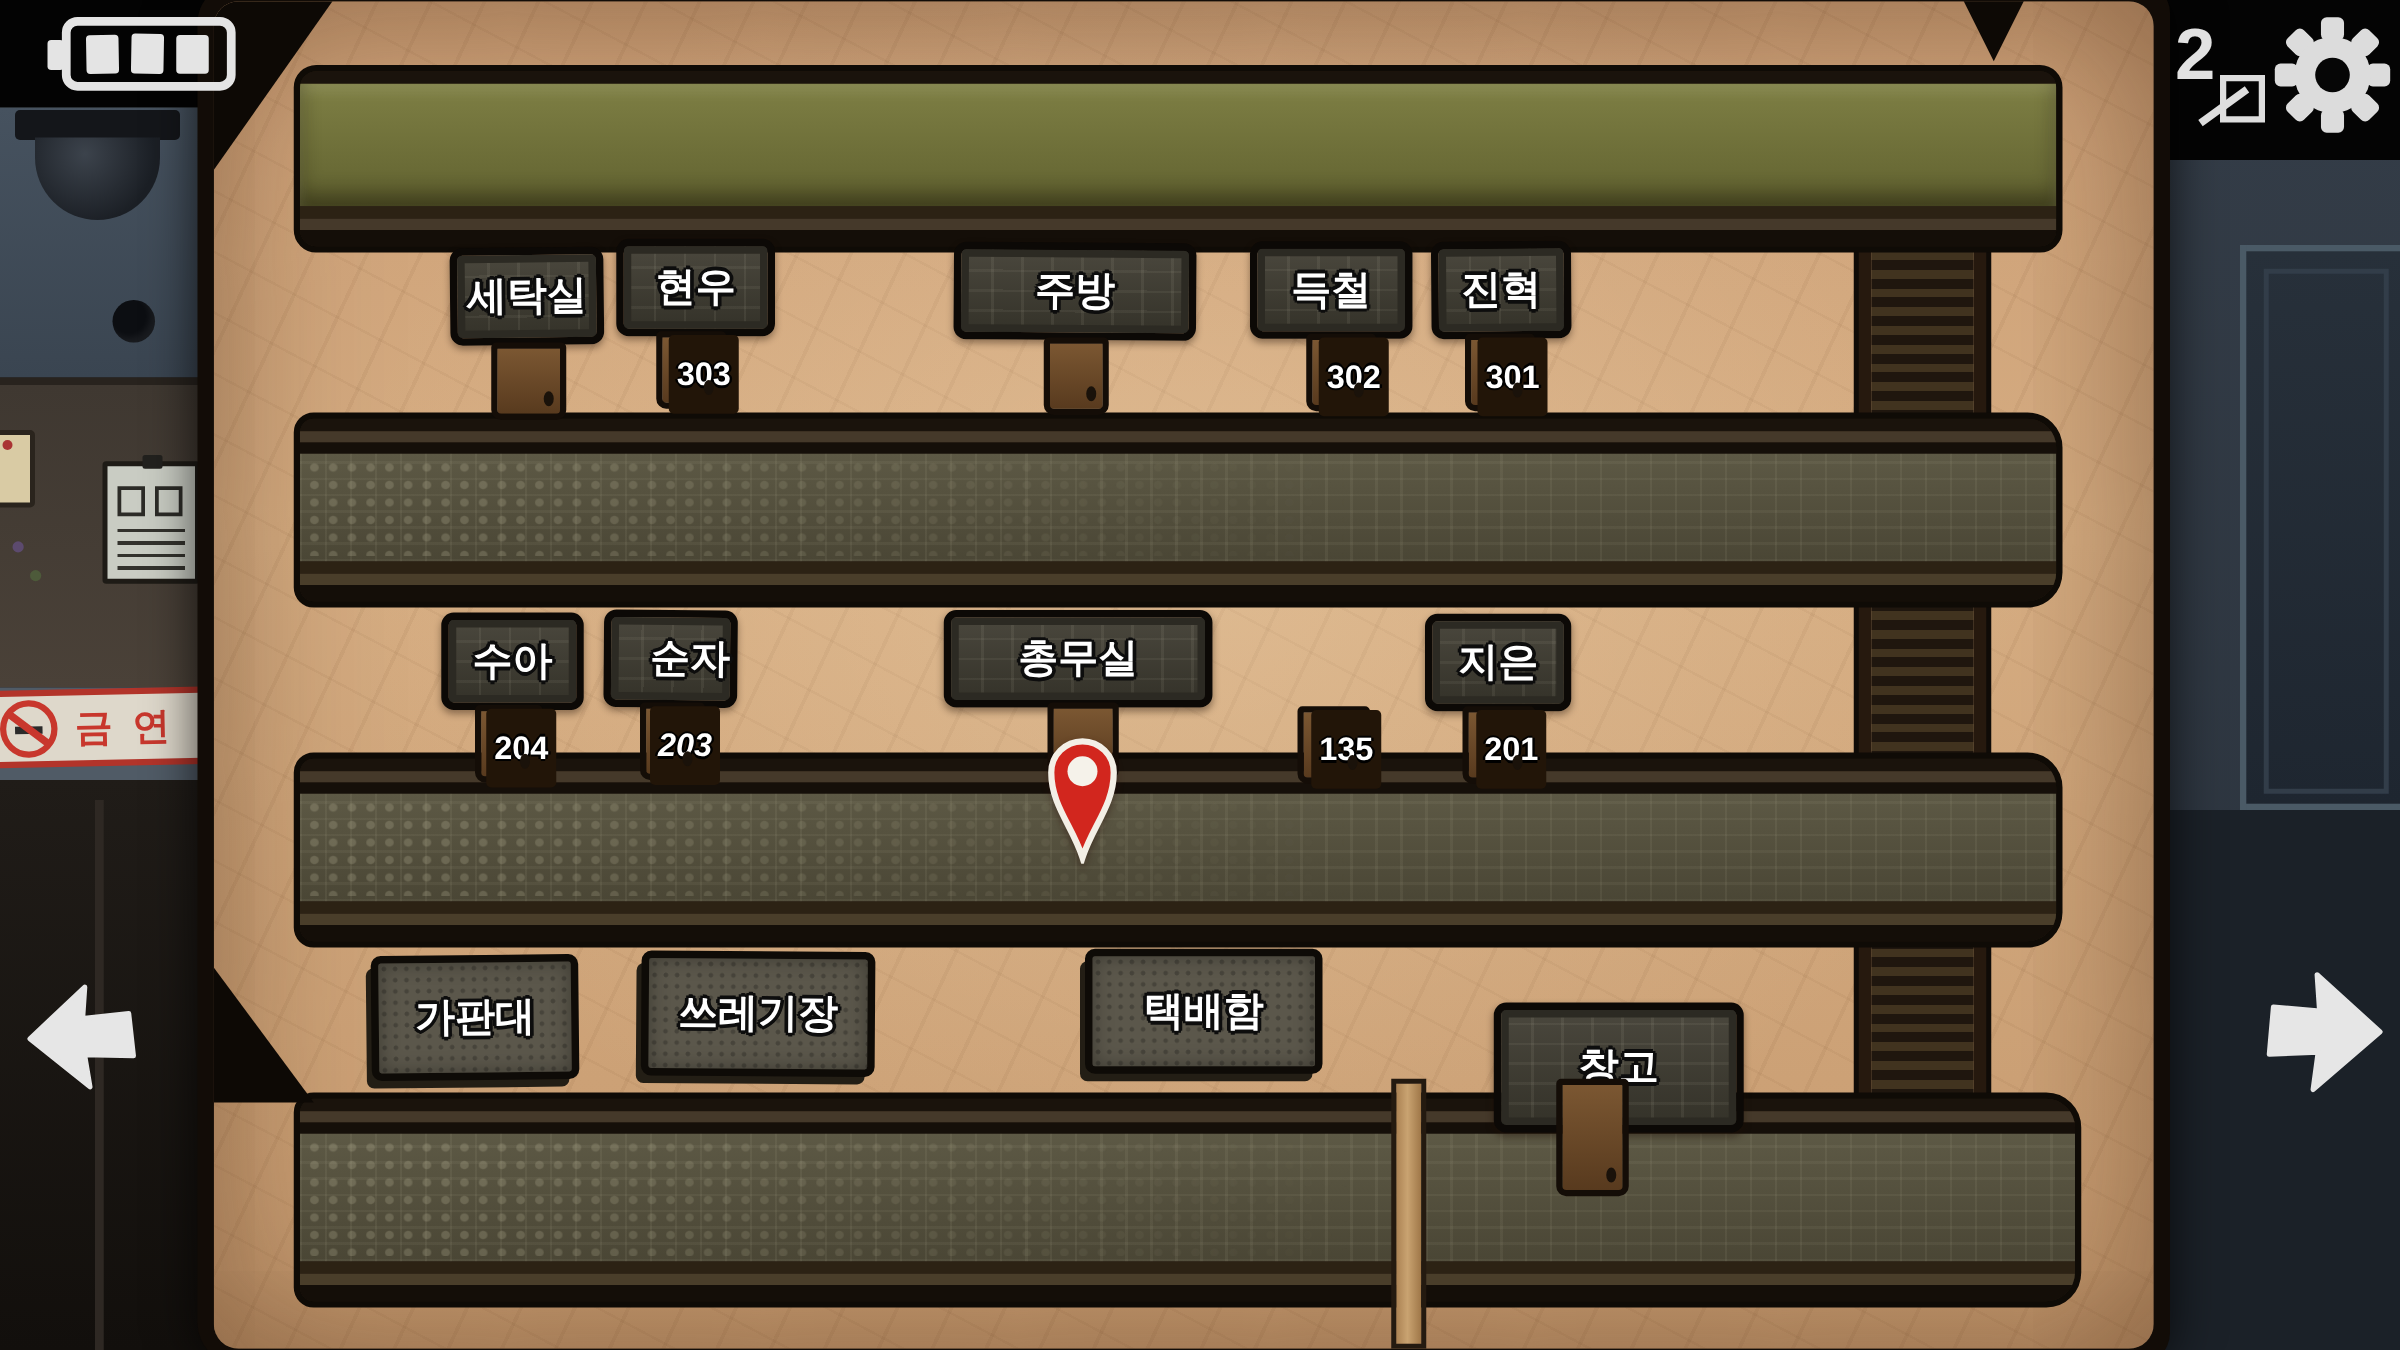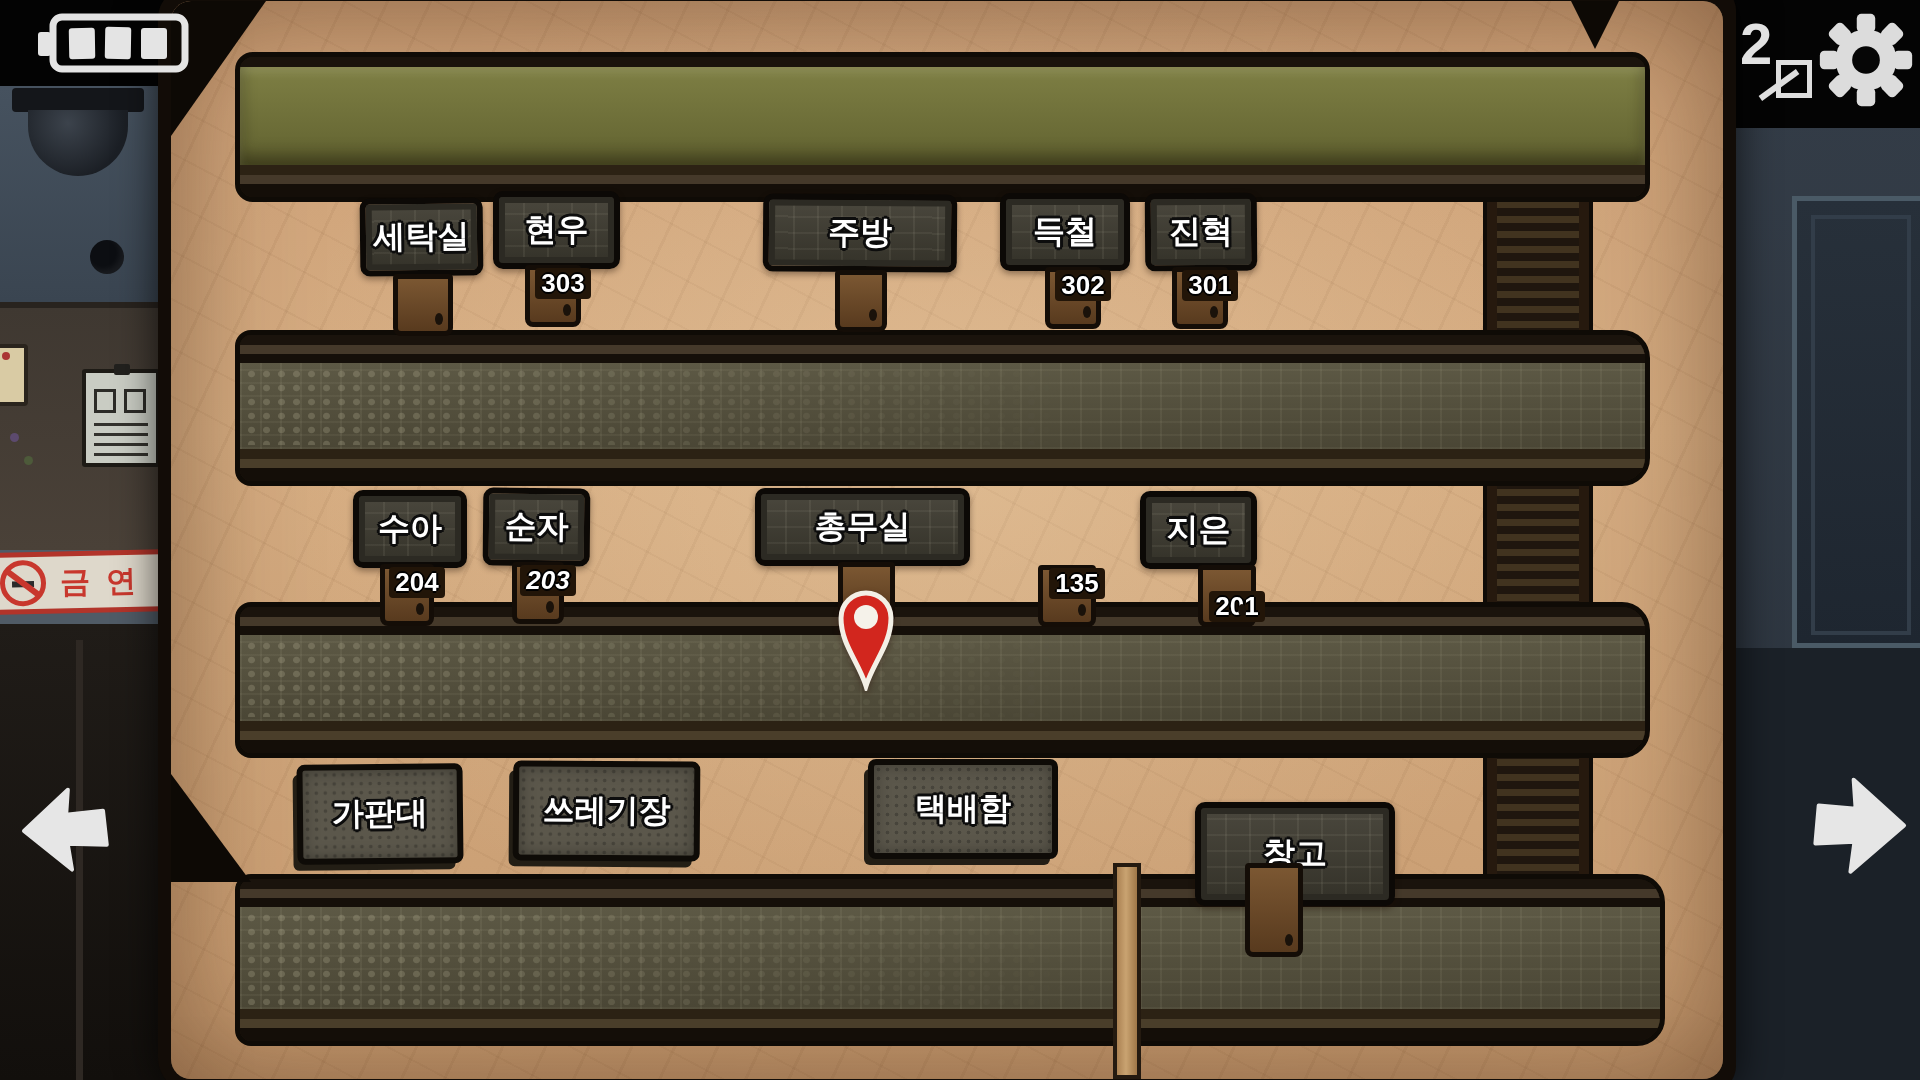--- a/index.html
+++ b/index.html
@@ -91,21 +91,21 @@
        linear-gradient(180deg,#4a473d,#343229);
      box-shadow: inset 0 0 0 6px #2c2a23, 0 3px 6px rgba(30,15,5,0.4);
   }
   .sign-label { color:#fff; font-weight:800; font-size:32px;
      text-shadow:3px 0 0 #0d0d0d,-3px 0 0 #0d0d0d,0 3px 0 #0d0d0d,0 -3px 0 #0d0d0d,2px 2px 0 #0d0d0d,-2px -2px 0 #0d0d0d,2px -2px 0 #0d0d0d,-2px 2px 0 #0d0d0d;
      white-space:nowrap; }
 
   
   .tab { position:absolute; width:56px; height:62px; background:linear-gradient(180deg,#7b5732,#583a1e); border:5px solid #140d07; border-radius:4px 4px 8px 8px; display:flex; justify-content:center; align-items:flex-start; z-index:3; }
   .tab::after { content:""; position:absolute; right:5px; bottom:6px; width:8px; height:12px; background:#1a120a; border-radius:50%; }
-  .numplate { background:#221508; border-radius:4px; padding:0 6px; margin-top:-2px;margin-left:20px; }
+  .numplate { background:#221508; border-radius:4px; padding:16px 6px; margin-top:-2px;margin-left:20px; }
   .num { color:#fff; font-weight:800; font-size:26px;
      text-shadow:2px 0 0 #000,-2px 0 0 #000,0 2px 0 #000,0 -2px 0 #000; }
 
   
   .plaque { position:absolute; height:100px; border:6px solid #0e0b07; border-radius:8px; display:flex; align-items:center; justify-content:center; z-index:3;
      background-color:#5b574b;
      background-image:radial-gradient(rgba(0,0,0,0.22) 1.5px, transparent 2.2px);
      background-size:9px 9px;
      box-shadow: inset 0 0 16px rgba(0,0,0,0.35), -6px 8px 0 -2px #231e15;
   }
@@ -251,40 +251,40 @@
         <span class="numplate"><span class="num">301</span></span>
       </div>
 
       <div class="sign" style="left:182px; top:489px; width:114px;">
         <span class="sign-label">수아</span>
       </div>
       <div class="tab" style="left:209px; top:563px; width:54px;">
         <span class="numplate"><span class="num">204</span></span>
       </div>
 
-      <div class="sign" style="left:312px; top:487px; width:107px; transform:rotate(0.5deg);">
+      <div class="sign" style="left:312px; top:487px; width:107px; transform:rotate(0.5deg);justify-content:flex-end;">
         <span class="sign-label">순자</span>
       </div>
       <div class="tab" style="left:341px; top:561px; width:52px;font-style:italic;">
         <span class="numplate"><span class="num">203</span></span>
       </div>
 
       <div class="sign" style="left:584px; top:487px; width:215px;">
         <span class="sign-label">총무실</span>
       </div>
       <div class="tab" style="left:667px; top:561px; width:57px;"></div>
 
       <div class="tab" style="left:867px; top:564px; width:58px;">
         <span class="numplate"><span class="num">135</span></span>
       </div>
 
       <div class="sign" style="left:969px; top:490px; width:117px;">
         <span class="sign-label">지은</span>
       </div>
-      <div class="tab" style="left:1027px; top:564px; width:58px;align-items:flex-end;">
+      <div class="tab" style="left:999px; top:564px; width:58px;">
         <span class="numplate"><span class="num">201</span></span>
       </div>
 
       <div class="pin">
         <svg viewBox="0 0 62 108" width="62" height="108">
           <path d="M31 103 C23 78 6 61 6 35 A25 25 0 1 1 56 35 C56 61 39 78 31 103 Z" fill="#d2261e" stroke="#f3efe6" stroke-width="5"></path>
           <circle cx="31" cy="34" r="12" fill="#f5f2ea"></circle>
         </svg>
       </div>
 

